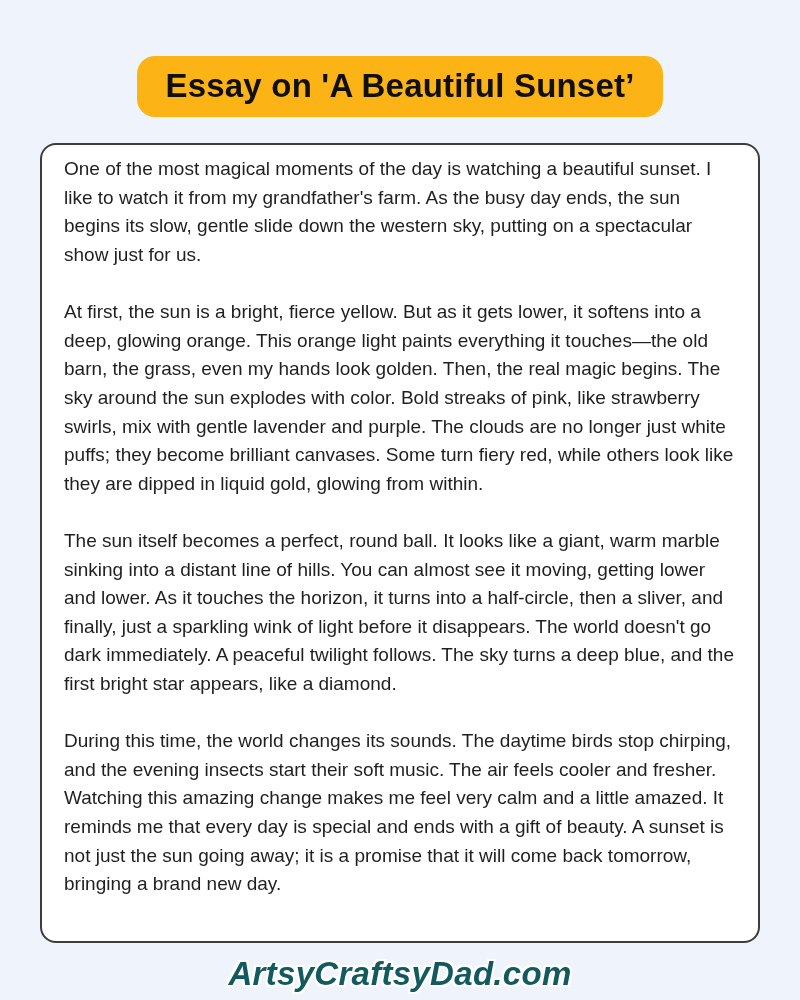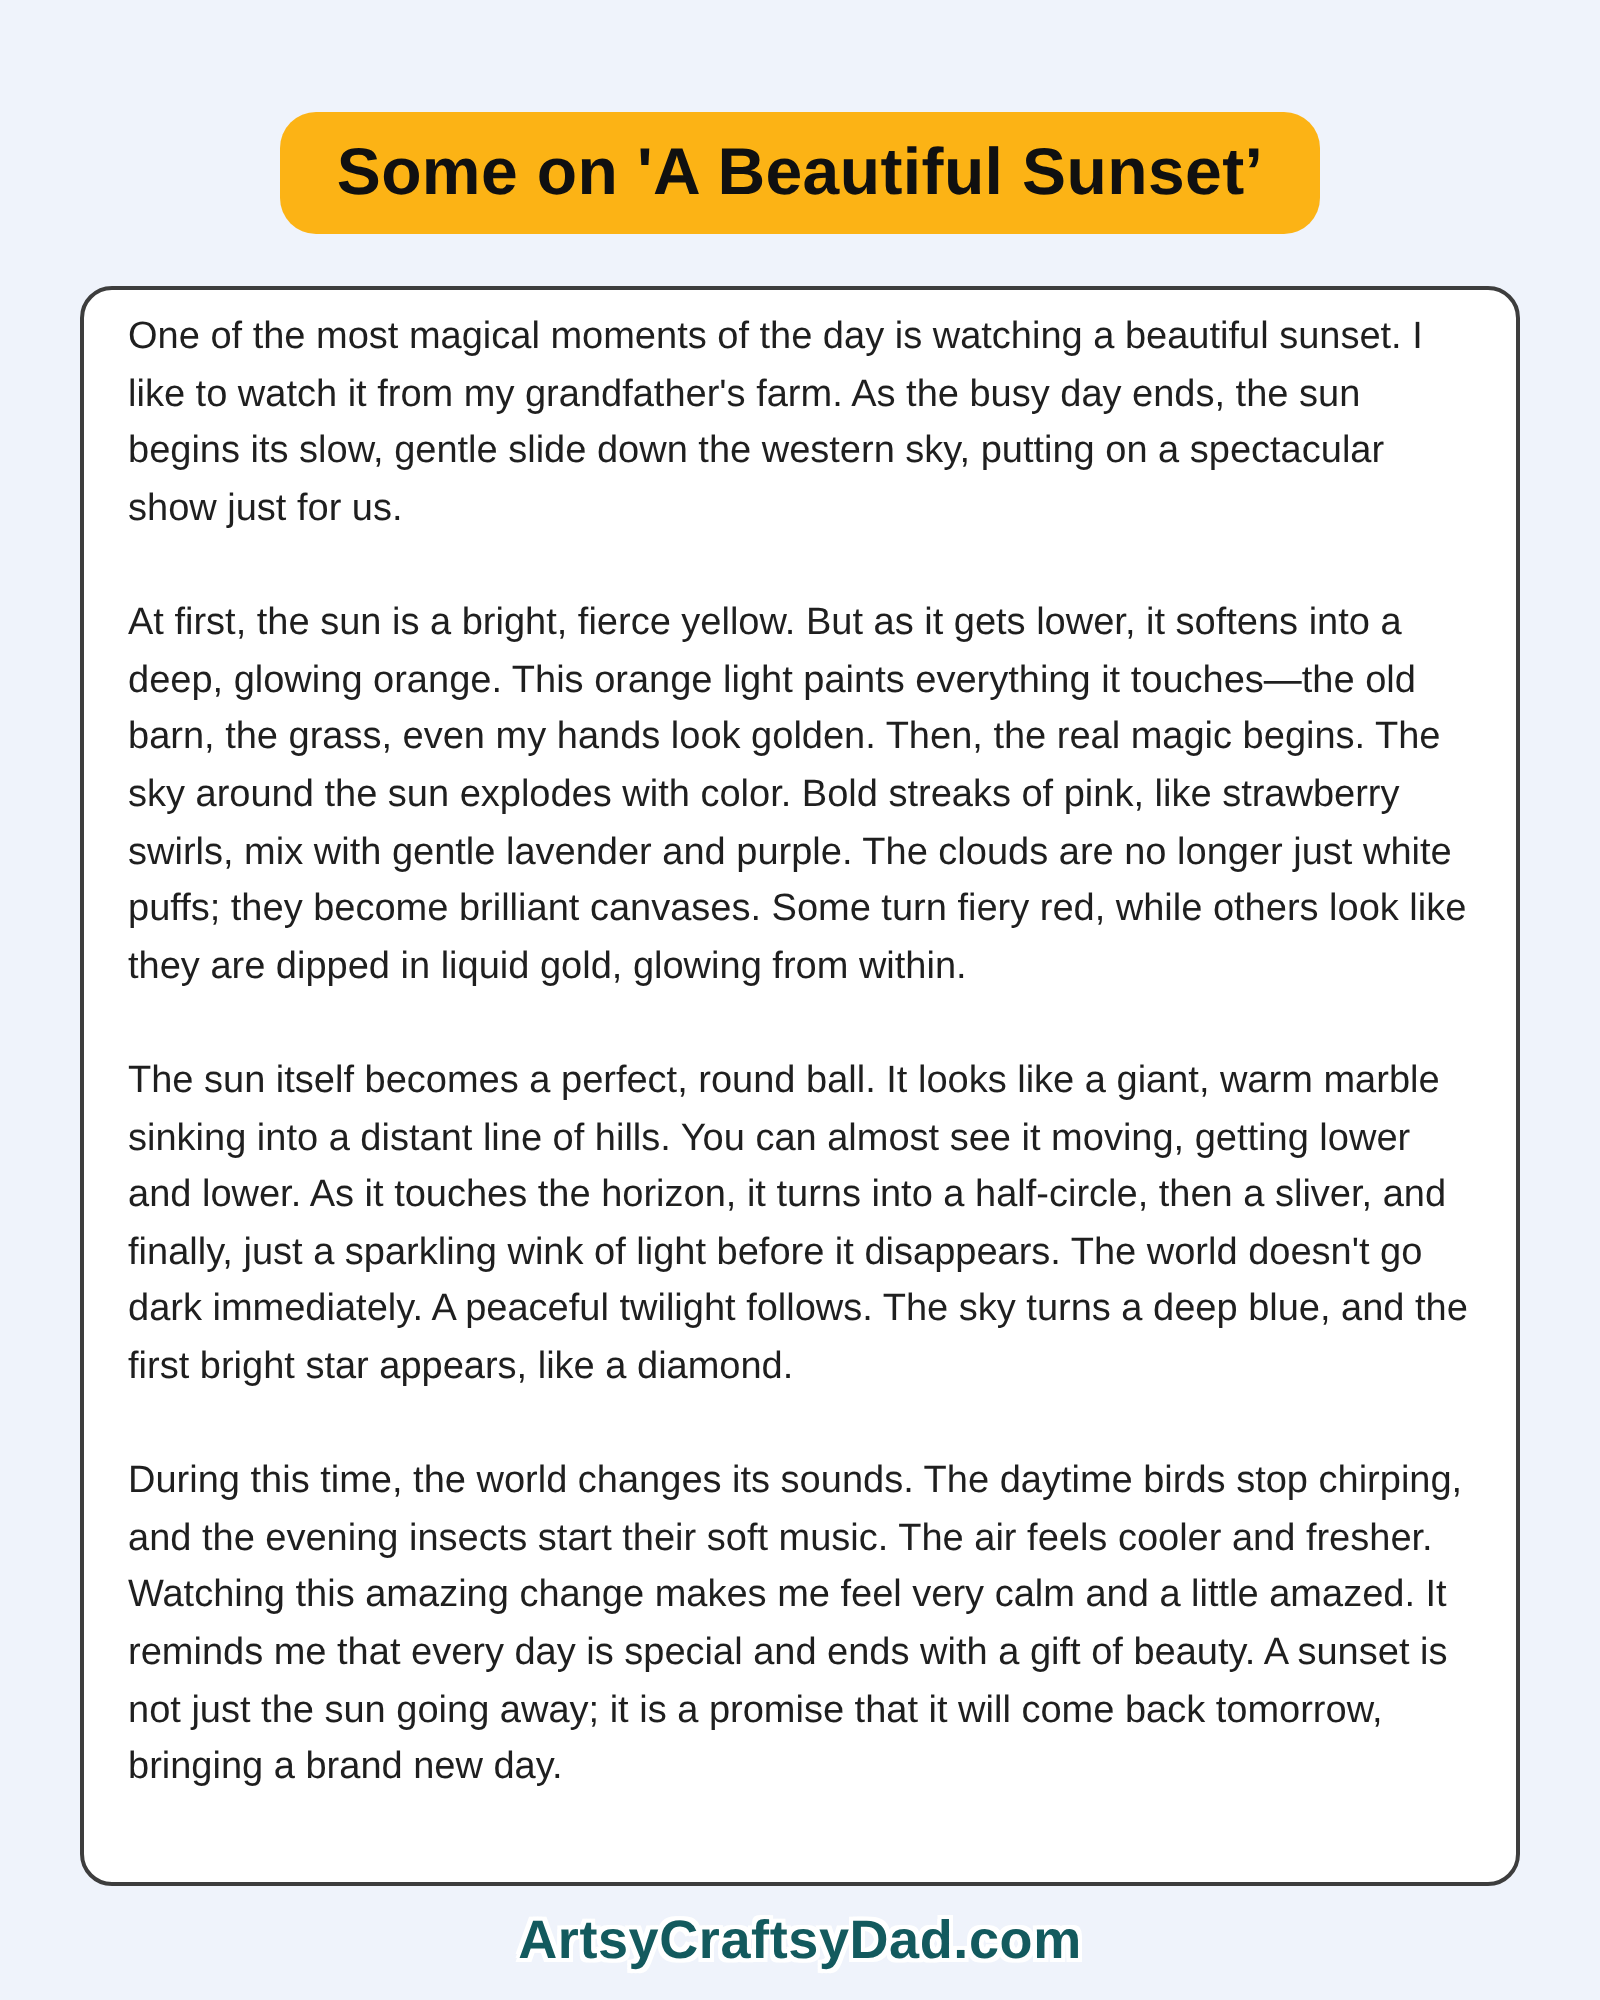--- a/index.html
+++ b/index.html
@@ -54,38 +54,39 @@
   }
   .essay-box p {
     margin: 0 0 28.6px;
   }
   .essay-box p:last-child {
     margin-bottom: 0;
   }
   .site-footer {
     text-align: center;
     margin-top: 11px;
-    font-size: 27px;
+    font-size: 33px;
     font-weight: 700;
     letter-spacing: 0.3px;
     color: var(--footer, #135a5e);
     text-shadow:
       -2px -2px 0 #ffffff,  2px -2px 0 #ffffff,
       -2px  2px 0 #ffffff,  2px  2px 0 #ffffff,
       -2px  0   0 #ffffff,  2px  0   0 #ffffff,
        0   -2px 0 #ffffff,  0    2px 0 #ffffff;
+    font-style: italic;
   }
 </style>
 </head>
 <body>
 
 <div class="page">
 
   <div class="title-wrap">
-    <div class="title-badge">Some on 'A Beautiful Sunset’</div>
+    <div class="title-badge">Essay on 'A Beautiful Sunset’</div>
   </div>
 
   <div class="essay-box">
     <p>One of the most magical moments of the day is watching a beautiful sunset. I like to watch it from my grandfather's farm. As the busy day ends, the sun begins its slow, gentle slide down the western sky, putting on a spectacular show just for us.</p>
     <p>At first, the sun is a bright, fierce yellow. But as it gets lower, it softens into a deep, glowing orange. This orange light paints everything it touches—the old barn, the grass, even my hands look golden. Then, the real magic begins. The sky around the sun explodes with color. Bold streaks of pink, like strawberry swirls, mix with gentle lavender and purple. The clouds are no longer just white puffs; they become brilliant canvases. Some turn fiery red, while others look like they are dipped in liquid gold, glowing from within.</p>
     <p>The sun itself becomes a perfect, round ball. It looks like a giant, warm marble sinking into a distant line of hills. You can almost see it moving, getting lower and lower. As it touches the horizon, it turns into a half-circle, then a sliver, and finally, just a sparkling wink of light before it disappears. The world doesn't go dark immediately. A peaceful twilight follows. The sky turns a deep blue, and the first bright star appears, like a diamond.</p>
     <p>During this time, the world changes its sounds. The daytime birds stop chirping, and the evening insects start their soft music. The air feels cooler and fresher. Watching this amazing change makes me feel very calm and a little amazed. It reminds me that every day is special and ends with a gift of beauty. A sunset is not just the sun going away; it is a promise that it will come back tomorrow, bringing a brand new day.</p>
   </div>
 
   <div class="site-footer">ArtsyCraftsyDad.com</div>

